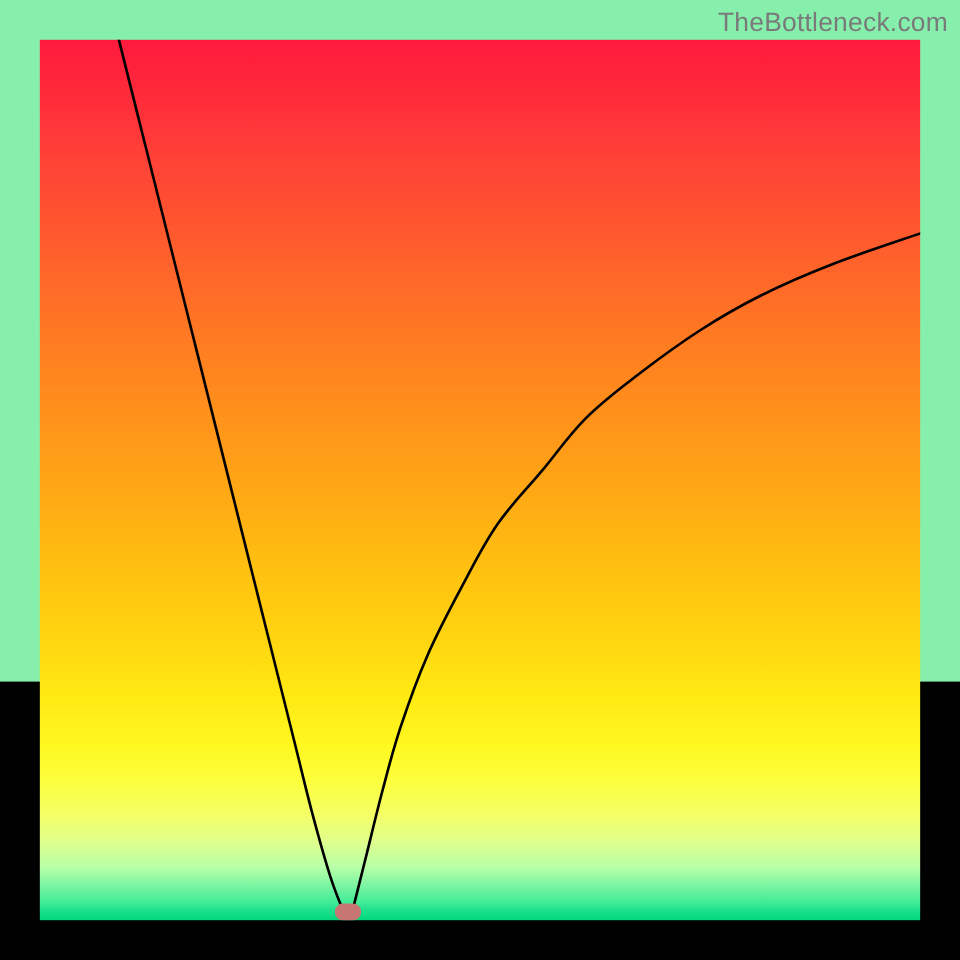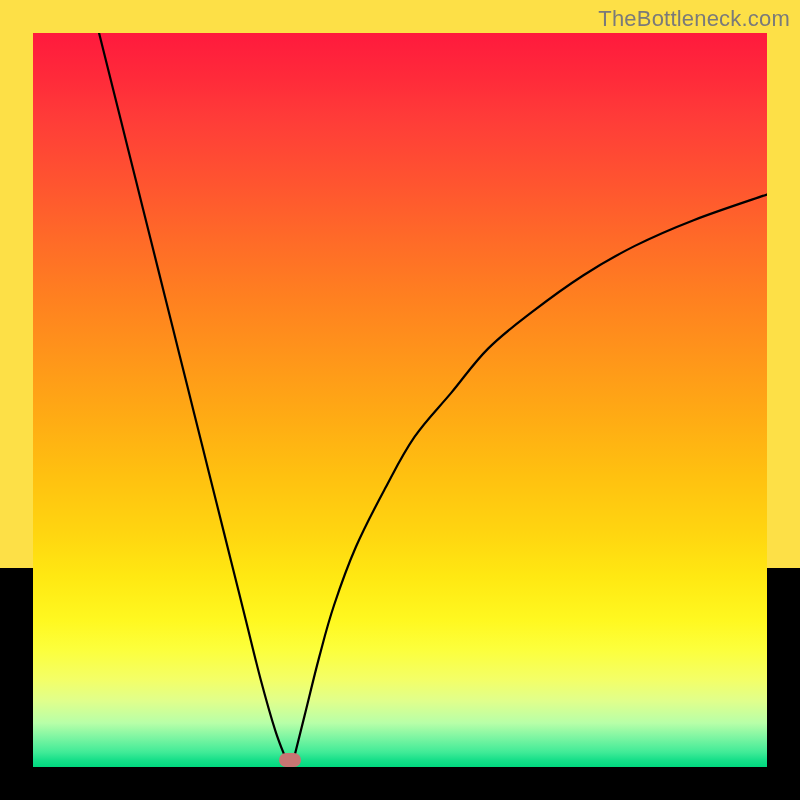--- a/index.html
+++ b/index.html
@@ -10,21 +10,21 @@
     background: #000;
     overflow: hidden;
     font-family: Arial, Helvetica, sans-serif;
   }
   .frame {
     position: absolute;
     top: 0;
     left: 0;
     width: 800px;
     height: 568px;
-    background: #fde047;
+    background: #86efac;
   }
   .plot {
     position: absolute;
     top: 33px;
     left: 33px;
     width: 734px;
     height: 734px;
     overflow: hidden;
   }
   .gradient-bg {

